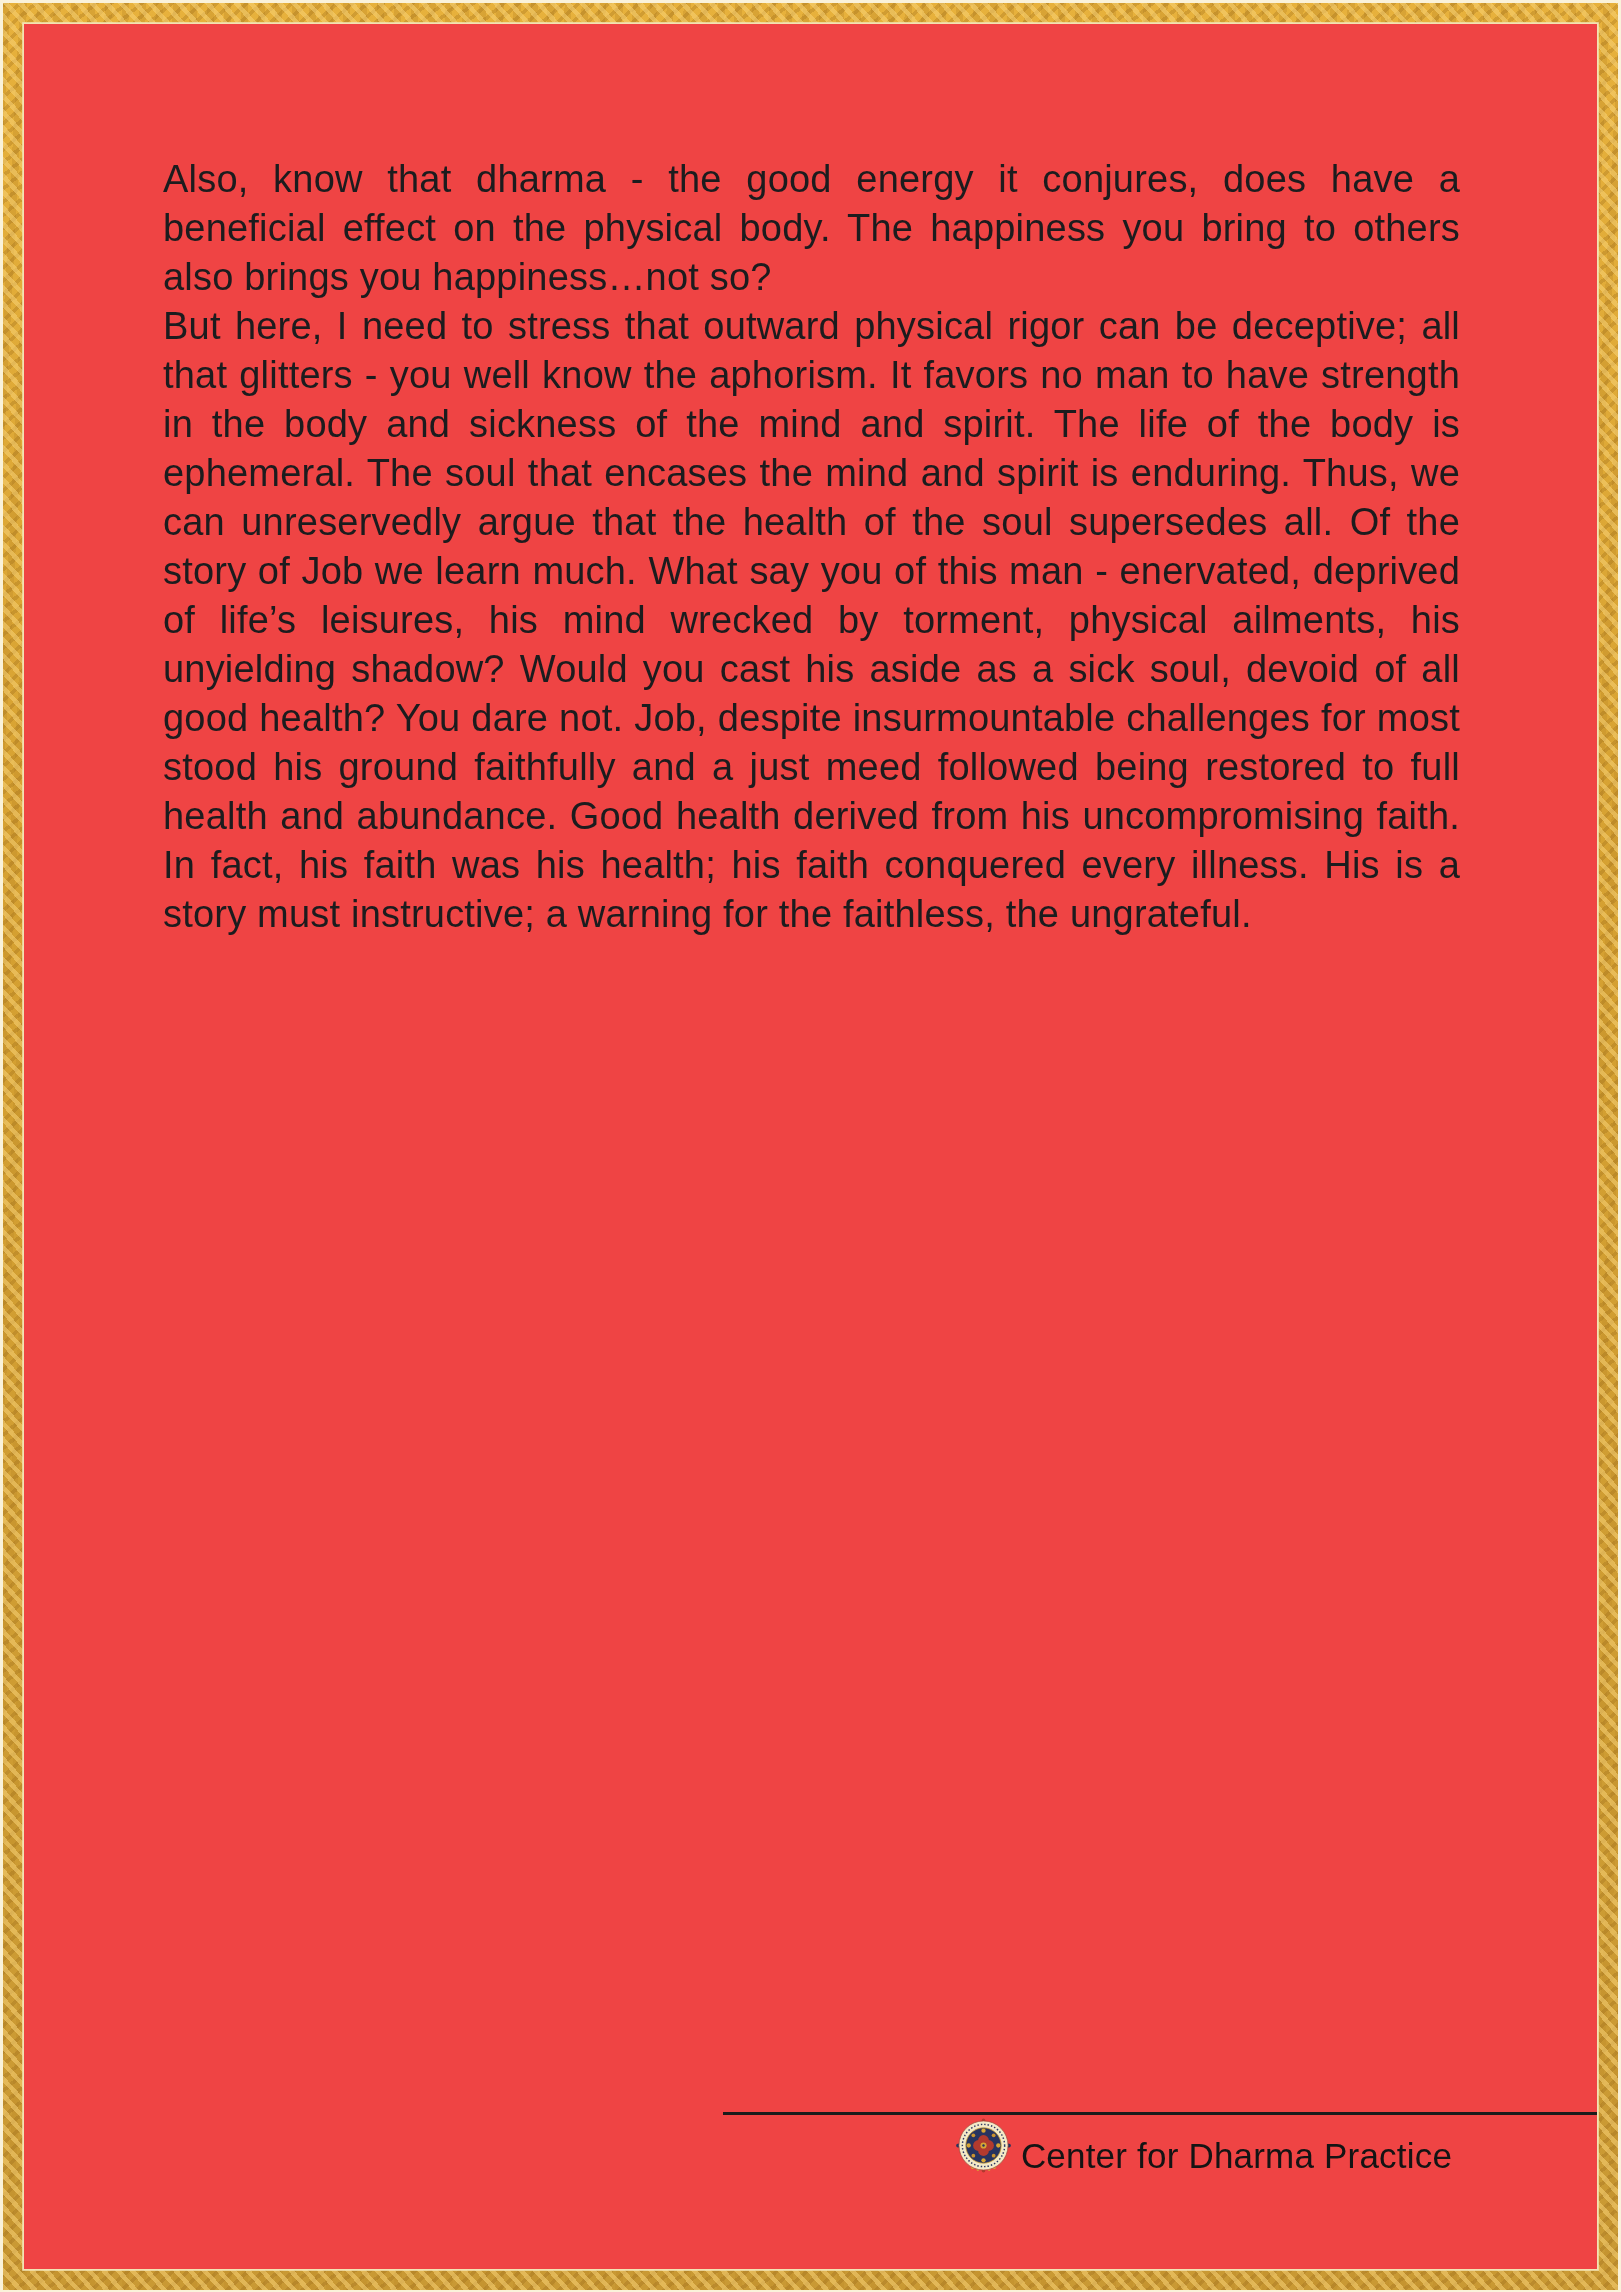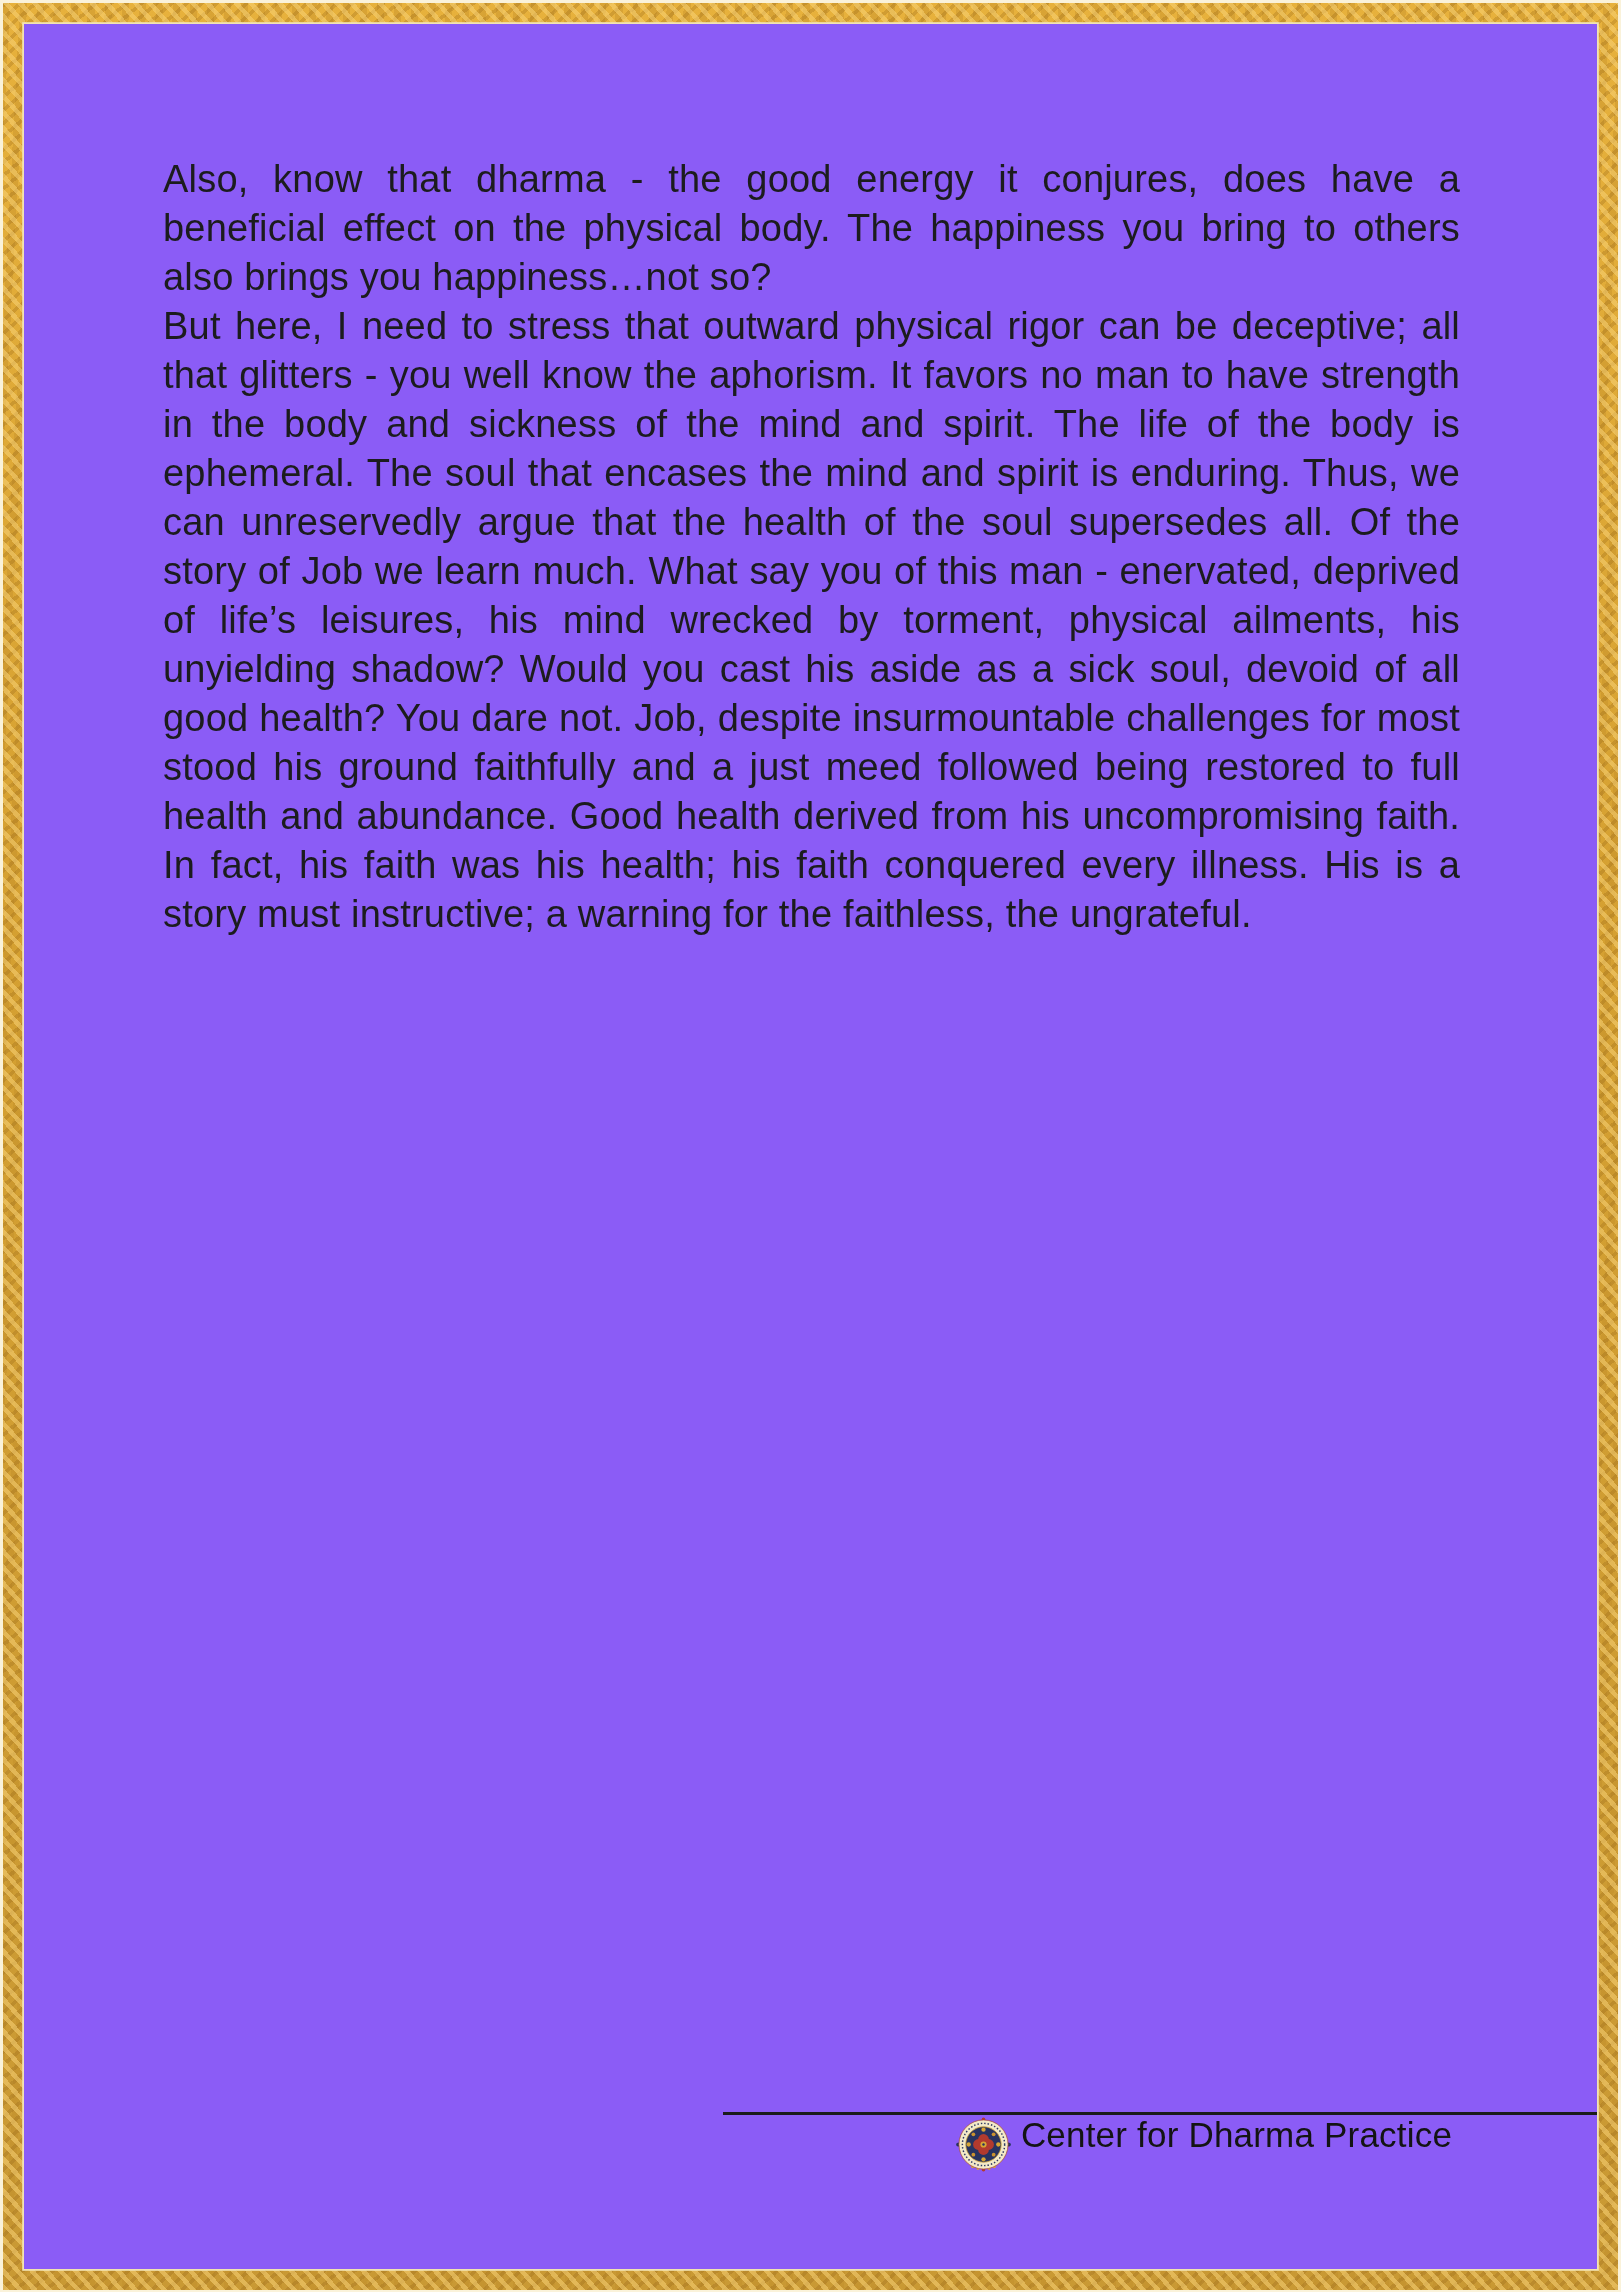--- a/index.html
+++ b/index.html
@@ -25,21 +25,21 @@
     background-image:
       repeating-linear-gradient(48deg,  rgba(248,210,118,0.55) 0 4.5px,  rgba(248,210,118,0) 4.5px 10.7px),
       repeating-linear-gradient(-41deg, rgba(150,102,24,0.28)  0 3.6px,  rgba(150,102,24,0)  3.6px 9.9px),
       repeating-linear-gradient(93deg,  rgba(190,138,40,0.35)  0 7.2px,  rgba(190,138,40,0)  7.2px 17px),
       linear-gradient(180deg, #E7B13C 0%, #D5A031 40%, #C99934 100%);
   }
   
   .sheet {
     position: absolute;
     inset: 24px;
-    background: #8b5cf6;
+    background: #ef4444;
     box-shadow: 0 0 0 1.8px #F2E3B2;  
     text-decoration: underline;
   }
   
   .body-text {
     position: absolute;
     top: 131px;
     left: 139px;   
     width: 1297px; 
   }
@@ -59,21 +59,21 @@
     top: 2088px;
     height: 2.7px;
     background: #1B1B1B;
   }
   .footer-row {
     position: absolute;
     left: 932px;
     top: 2093px;
     height: 56px;
     display: flex;
-    align-items: flex-start;
+    align-items: flex-end;
     gap: 9.9px;
   }
   .logo-svg {
     width: 55px;
     height: 55px;
     flex: 0 0 auto;
   }
   .org-name {
     font-size: 35px;
     line-height: 1;

